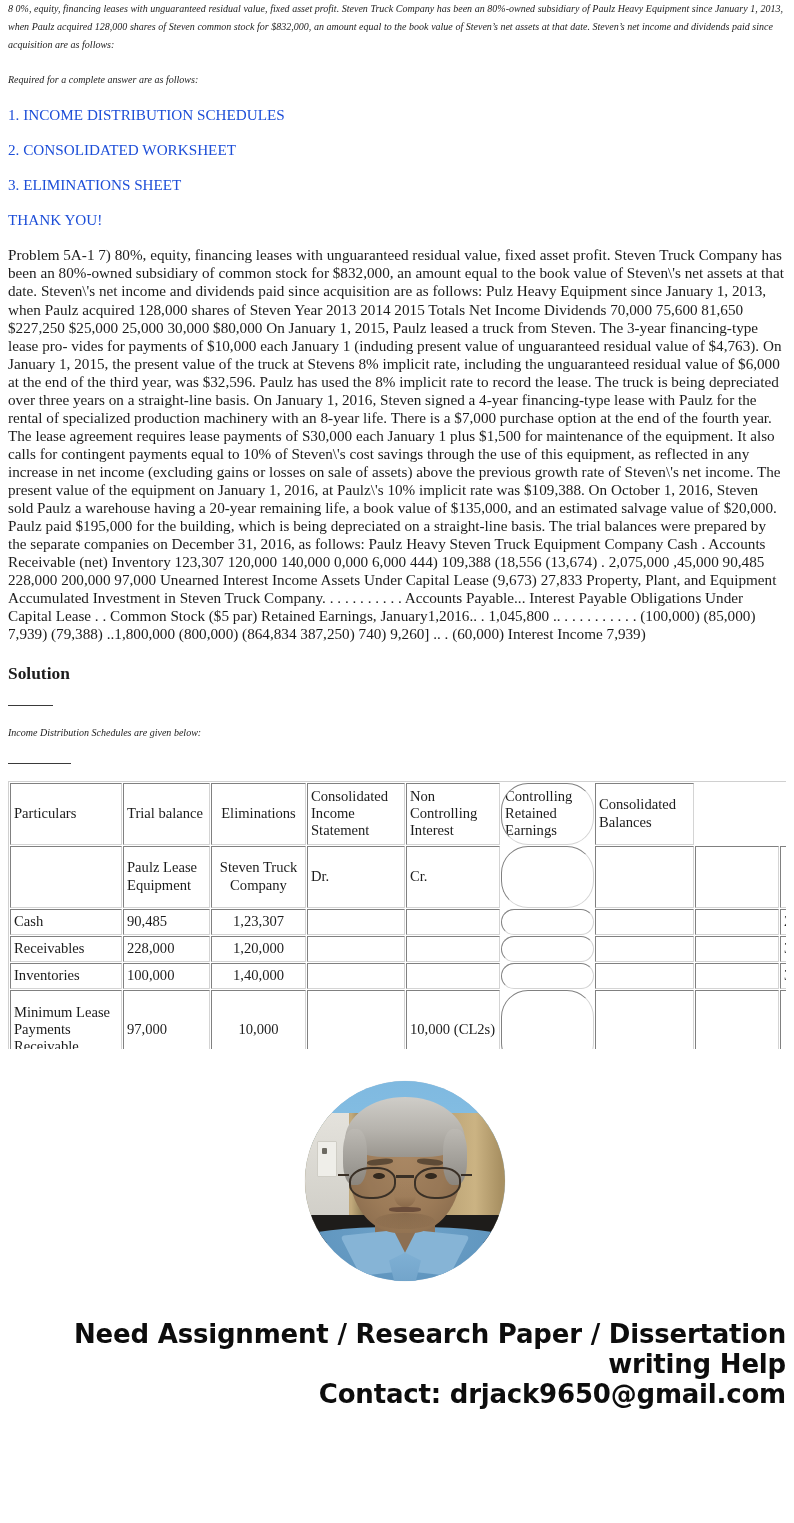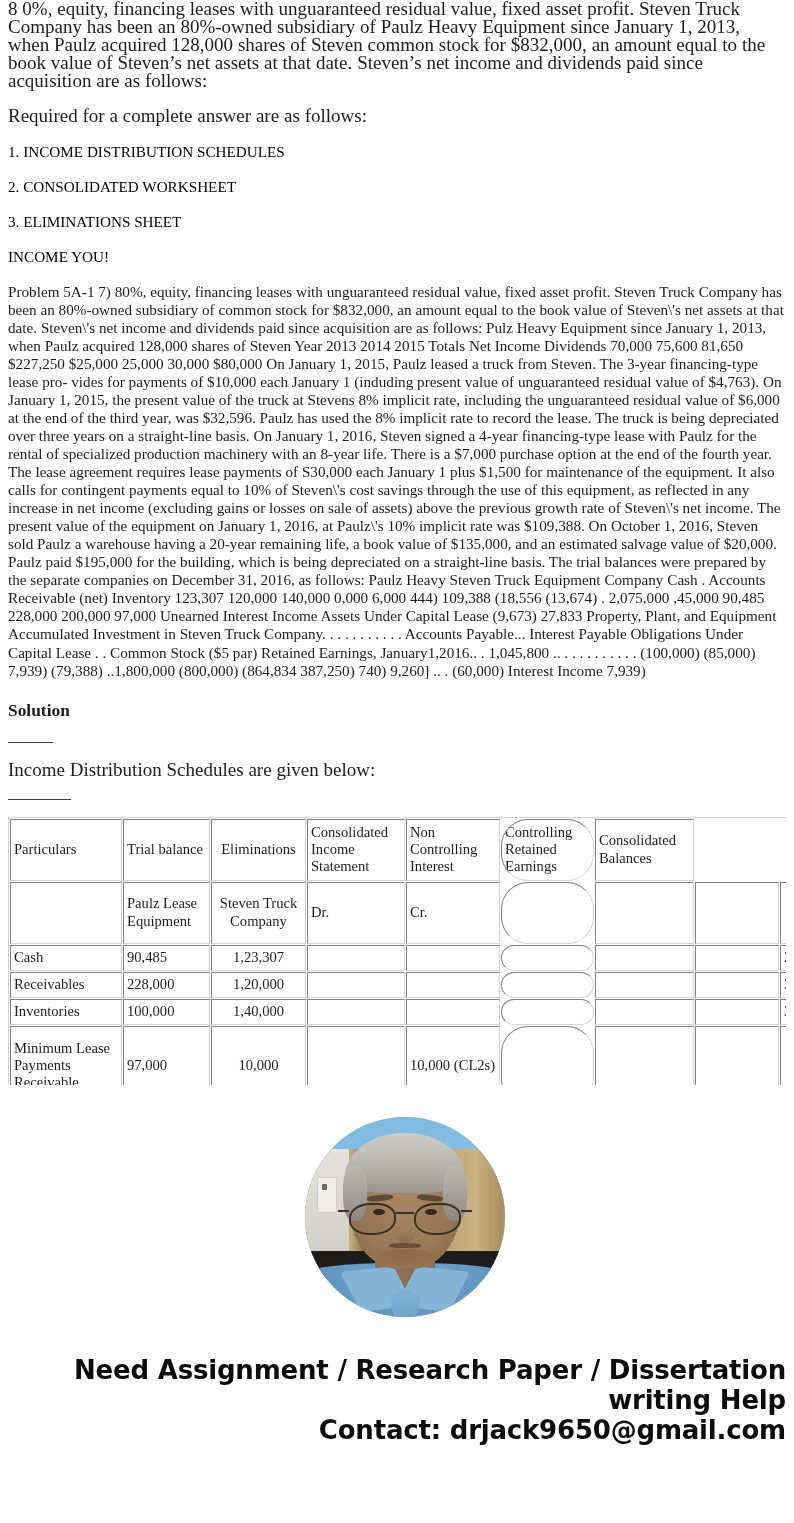--- a/index.html
+++ b/index.html
@@ -17,33 +17,34 @@
   }
   .page {
     width: 794px;
     box-sizing: border-box;
     padding: 0 8px;
     position: relative;
   }
 
   
   p.body-text {
-    font-size: 19px;
+    font-size: 10px;
     line-height: 18.1px;
     margin: 0 0 17px 0;
     text-align: left;
     color: #1c1c1c;
     word-spacing: 0.1px;
+    font-style: italic;
   }
 
   p.list-line {
     font-size: 15.2px;
     line-height: 18px;
     margin: 0 0 17px 0;
-    color: #000000;
+    color: #1d4ed8;
   }
 
   p.long-block {
     font-size: 15.2px;
     line-height: 18.05px;
     margin: 0 0 18px 0;
     color: #1c1c1c;
     text-align: left;
   }
 
@@ -321,21 +322,21 @@
 <div class="page">
 
   <p class="body-text">8 0%, equity, financing leases with unguaranteed residual value, fixed asset profit. Steven Truck Company has been an 80%-owned subsidiary of Paulz Heavy Equipment since January 1, 2013, when Paulz acquired 128,000 shares of Steven common stock for $832,000, an amount equal to the book value of Steven’s net assets at that date. Steven’s net income and dividends paid since acquisition are as follows:</p>
 
   <p class="body-text">Required for a complete answer are as follows:</p>
 
   <p class="list-line">1. INCOME DISTRIBUTION SCHEDULES</p>
   <p class="list-line">2. CONSOLIDATED WORKSHEET</p>
   <p class="list-line">3. ELIMINATIONS SHEET</p>
 
-  <p class="list-line">INCOME YOU!</p>
+  <p class="list-line">THANK YOU!</p>
 
   <p class="long-block">Problem 5A-1 7) 80%, equity, financing leases with unguaranteed residual value, fixed asset profit. Steven Truck Company has been an 80%-owned subsidiary of common stock for $832,000, an amount equal to the book value of Steven\'s net assets at that date. Steven\'s net income and dividends paid since acquisition are as follows: Pulz Heavy Equipment since January 1, 2013, when Paulz acquired 128,000 shares of Steven Year 2013 2014 2015 Totals Net Income Dividends 70,000 75,600 81,650 $227,250 $25,000 25,000 30,000 $80,000 On January 1, 2015, Paulz leased a truck from Steven. The 3-year financing-type lease pro- vides for payments of $10,000 each January 1 (induding present value of unguaranteed residual value of $4,763). On January 1, 2015, the present value of the truck at Stevens 8% implicit rate, including the unguaranteed residual value of $6,000 at the end of the third year, was $32,596. Paulz has used the 8% implicit rate to record the lease. The truck is being depreciated over three years on a straight-line basis. On January 1, 2016, Steven signed a 4-year financing-type lease with Paulz for the rental of specialized production machinery with an 8-year life. There is a $7,000 purchase option at the end of the fourth year. The lease agreement requires lease payments of S30,000 each January 1 plus $1,500 for maintenance of the equipment. It also calls for contingent payments equal to 10% of Steven\'s cost savings through the use of this equipment, as reflected in any increase in net income (excluding gains or losses on sale of assets) above the previous growth rate of Steven\'s net income. The present value of the equipment on January 1, 2016, at Paulz\'s 10% implicit rate was $109,388. On October 1, 2016, Steven sold Paulz a warehouse having a 20-year remaining life, a book value of $135,000, and an estimated salvage value of $20,000. Paulz paid $195,000 for the building, which is being depreciated on a straight-line basis. The trial balances were prepared by the separate companies on December 31, 2016, as follows: Paulz Heavy Steven Truck Equipment Company Cash . Accounts Receivable (net) Inventory 123,307 120,000 140,000 0,000 6,000 444) 109,388 (18,556 (13,674) . 2,075,000 ,45,000 90,485 228,000 200,000 97,000 Unearned Interest Income Assets Under Capital Lease (9,673) 27,833 Property, Plant, and Equipment Accumulated Investment in Steven Truck Company. . . . . . . . . . . Accounts Payable... Interest Payable Obligations Under Capital Lease . . Common Stock ($5 par) Retained Earnings, January1,2016.. . 1,045,800 .. . . . . . . . . . . (100,000) (85,000) 7,939) (79,388) ..1,800,000 (800,000) (864,834 387,250) 740) 9,260] .. . (60,000) Interest Income 7,939)</p>
 
   <h2 class="solution-heading">Solution</h2>
 
   <hr class="short-rule">
 
   <p class="body-text">Income Distribution Schedules are given below:</p>
 
   <hr class="short-rule wide">

